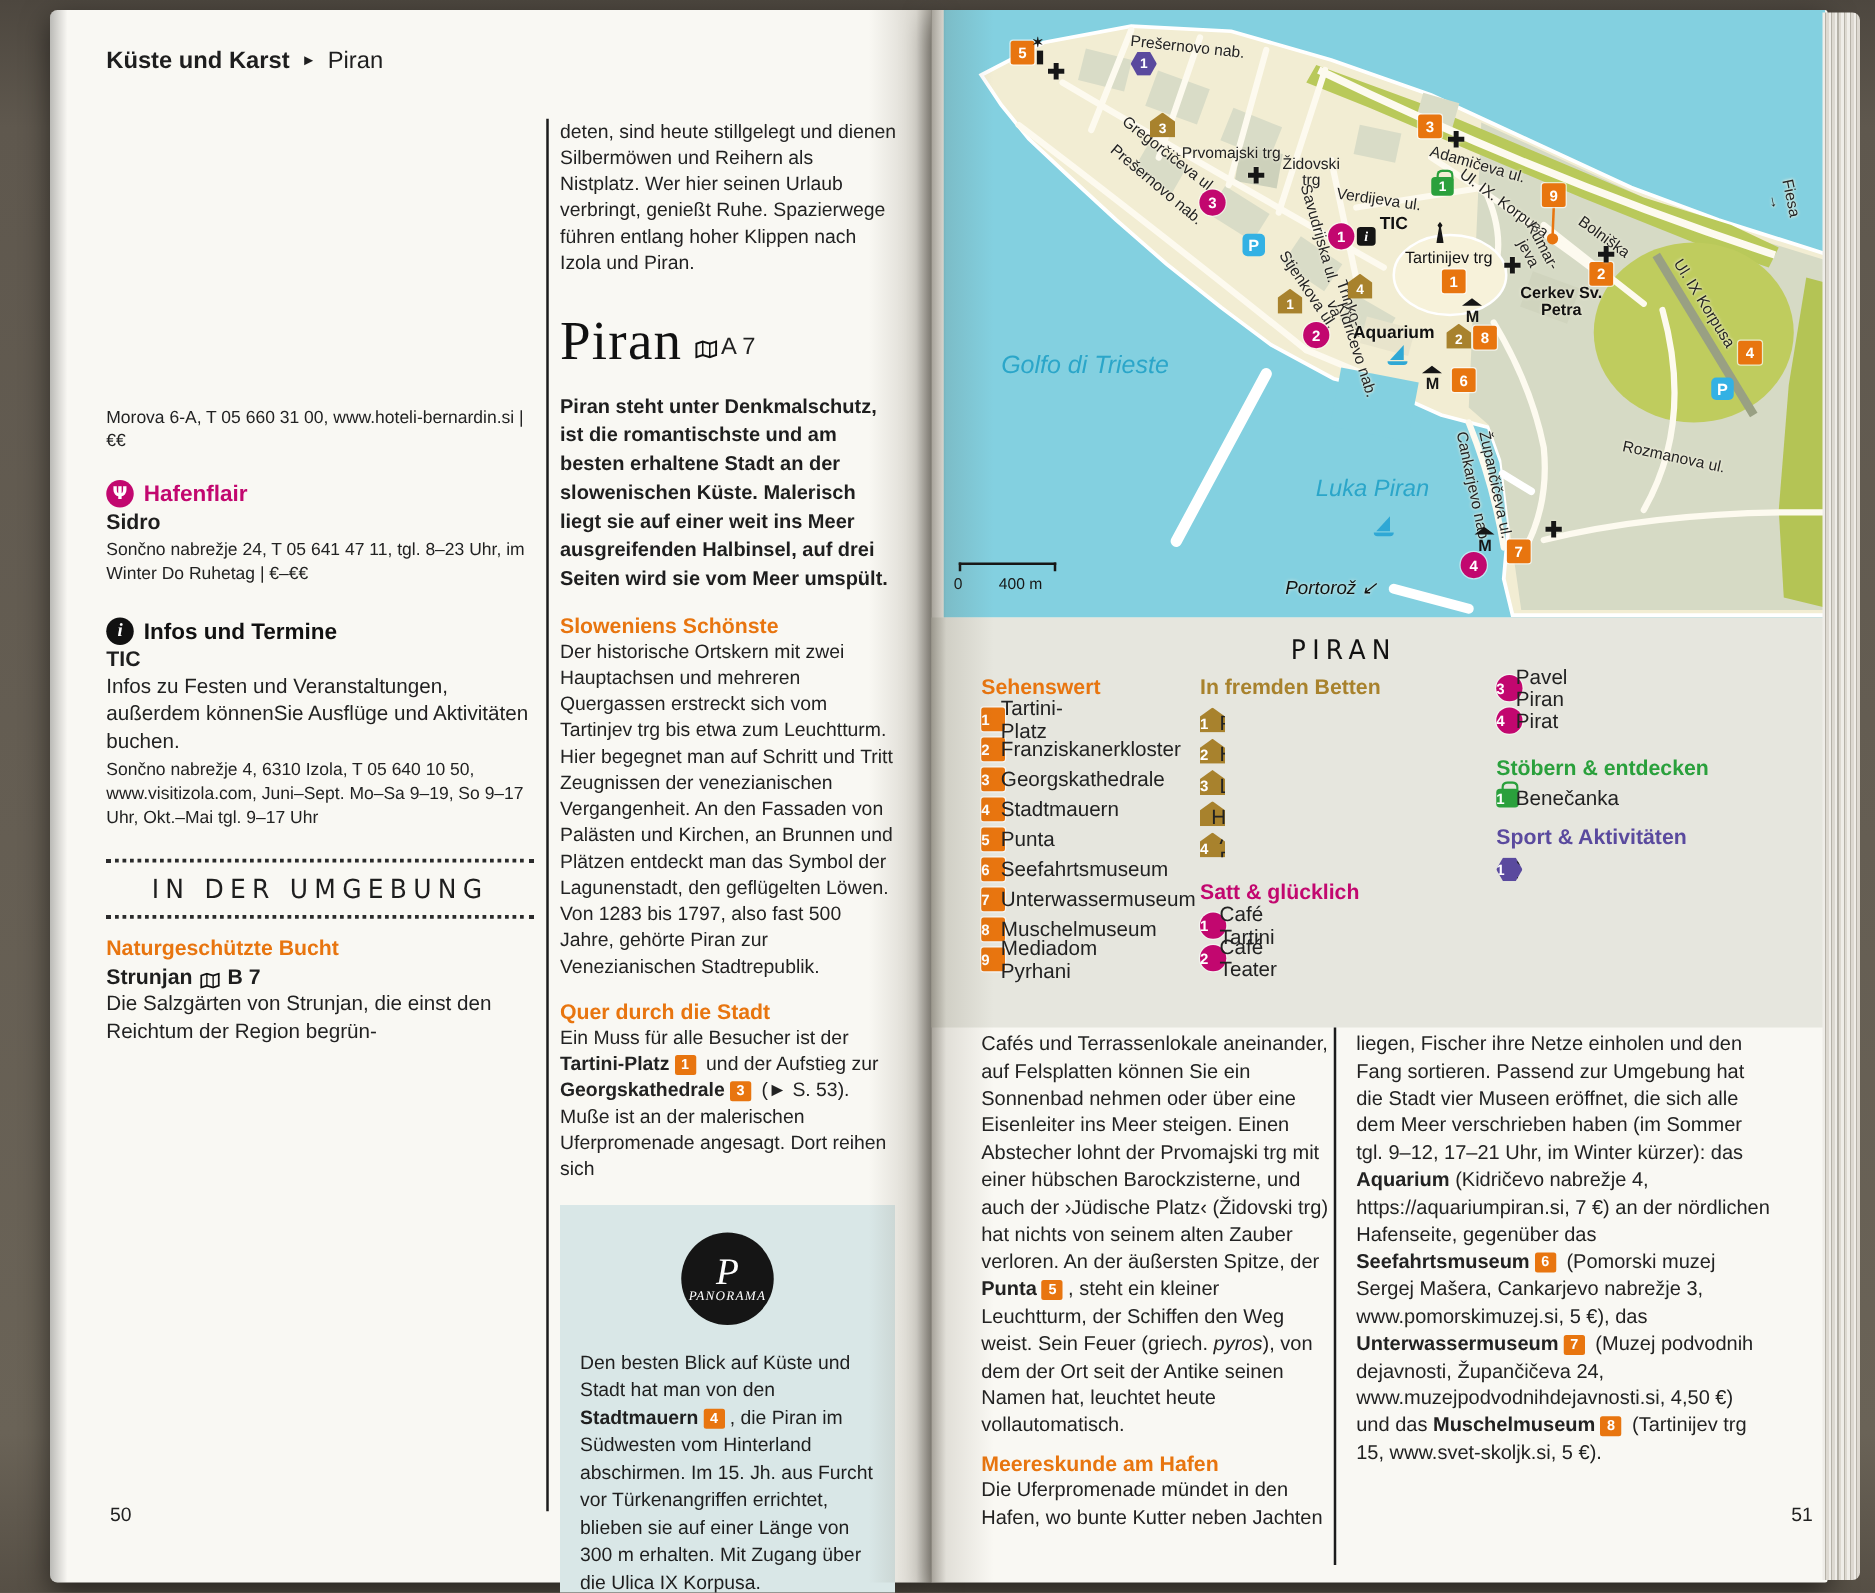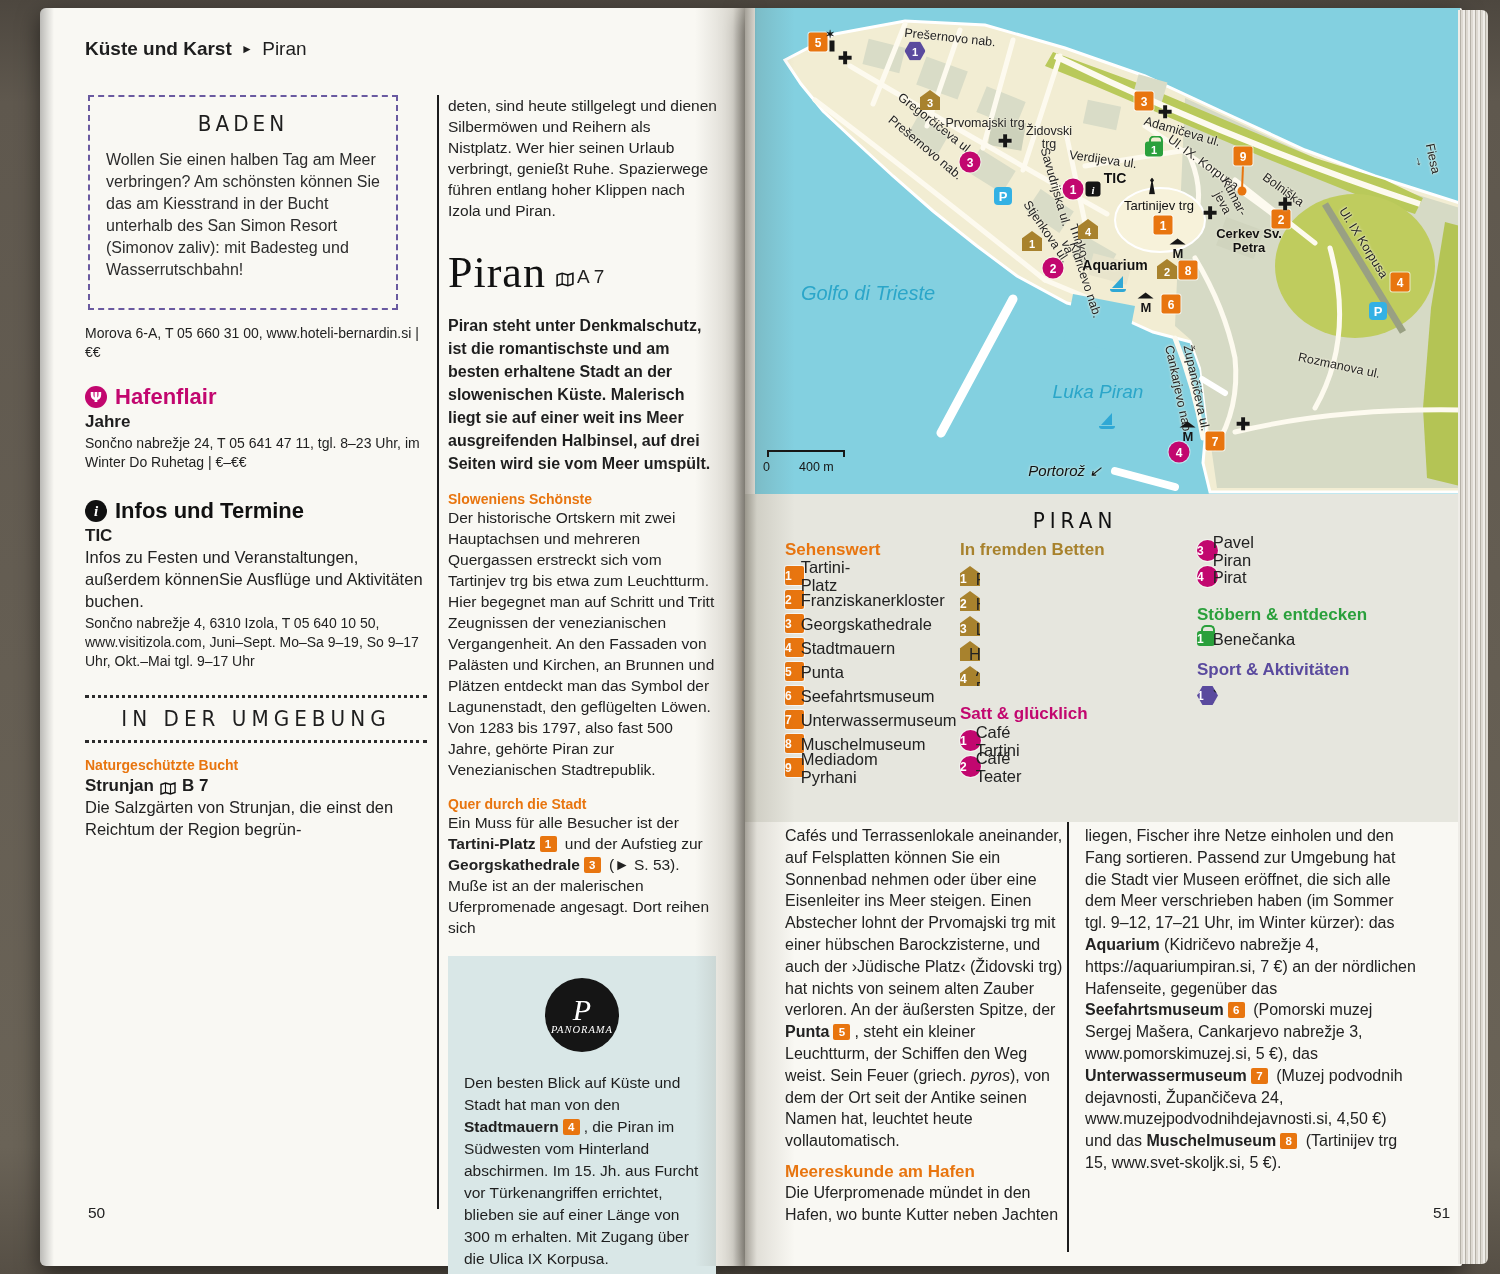--- a/index.html
+++ b/index.html
@@ -29,33 +29,33 @@
   .baden-box{position:absolute;left:48px;top:87px;width:310px;height:215px;border:2px dashed var(--c-violet_border);padding:14px 16px;}
   .baden-title{text-align:center;font-size:20px;letter-spacing:4px;transform:scaleY(1.08);margin-bottom:14px;font-family:"DejaVu Sans",sans-serif;}
   .baden-text{font-size:16px;line-height:22px;color:#2c2c2c;}
   .col{position:absolute;}
   .col1{left:45px;top:314px;width:342px;}
   .col2{left:408px;top:87px;width:270px;}
   .vrule-left{position:absolute;left:397px;top:87px;width:2px;height:1114px;background:#1c1c1c;}
   p.body{font-size:16.5px;line-height:22px;color:#222;}
   p.body2{font-size:15.5px;line-height:21px;color:#222;}
   p.small{font-size:14px;line-height:19px;color:#222;margin-top:2px;}
-  .sec-head{display:flex;align-items:center;gap:8px;font-size:22px;font-weight:bold;margin-top:22px;}
+  .sec-head{display:flex;align-items:center;gap:8px;font-size:18px;font-weight:bold;margin-top:22px;}
   .sec-head.magenta{color:var(--c-magenta);}
   .bold-name{font-weight:bold;font-size:17px;margin-top:2px;}
   .icon-circle{display:inline-flex;align-items:center;justify-content:center;width:22px;height:22px;border-radius:50%;color:#fff;flex:0 0 auto;}
   .icon-fork{background:var(--c-magenta);}
   .icon-fork::before{content:"Ψ";font-size:14px;font-family:"DejaVu Sans",sans-serif;}
   .icon-info{background:#111;}
   .icon-info::before{content:"i";font-family:"Liberation Serif",serif;font-style:italic;font-weight:bold;font-size:15px;}
   .sommer b{font-weight:bold;}
   .rules{margin-top:24px;}
   .dotted{border-top:3px dotted #2b2b2b;}
   .umgebung{font-size:20px;letter-spacing:5px;text-align:center;padding:9px 0;transform:scaleY(1.05);font-family:"DejaVu Sans",sans-serif;}
-  .orange-head{color:var(--c-orange);font-weight:bold;font-size:14px;margin-top:16px;}
+  .orange-head{color:var(--c-orange);font-weight:bold;font-size:17px;margin-top:16px;}
   .entry-line{display:flex;align-items:center;gap:6px;font-weight:bold;font-size:17px;margin-top:3px;}
   .map-ref-icon{display:inline-block;width:16px;height:13px;}
   .pagenum{position:absolute;font-size:15.5px;color:#222;}
   .pagenum-left{left:48px;top:1196px;}
   .pagenum-right{left:688px;top:1196px;}
 
   
   .piran-title-row{display:flex;align-items:baseline;gap:10px;margin-top:26px;}
   .piran-title{font-family:"Liberation Serif",serif;font-size:44px;letter-spacing:1px;color:#111;}
   .piran-ref{font-size:19px;color:#222;display:flex;align-items:center;gap:5px;}
@@ -140,35 +140,31 @@
 
 <div class="stage">
 
   <div class="page page-left">
     <div class="runhead">
       <span class="rh-bold">Küste und Karst</span>
       <span class="rh-arrow">►</span>
       <span class="rh-plain">Piran</span>
     </div>
 
-    <div class="baden-box">
-      <div class="baden-title">BADEN</div>
-      <div class="baden-text">Wollen Sie einen halben Tag am Meer verbringen? Am schönsten können Sie das am Kiesstrand in der Bucht unterhalb des San Simon Resort (Simonov zaliv): mit Badesteg und Wasserrutschbahn!</div>
-    </div>
 
     <div class="vrule-left"></div>
 
     <div class="col col1">
       <p class="small">Morova 6-A, T 05 660 31 00, www.hoteli-bernardin.si | €€</p>
 
       <div class="sec-head magenta">
         <span class="icon-circle icon-fork"></span>
         <span>Hafenflair</span>
       </div>
-      <div class="bold-name">Jahre</div>
+      <div class="bold-name">Sidro</div>
       <p class="small">Sončno nabrežje 24, T 05 641 47 11, tgl. 8–23 Uhr, im Winter Do Ruhetag | €–€€</p>
 
       <div class="sec-head" style="color:#111;margin-top:26px;">
         <span class="icon-circle icon-info"></span>
         <span>Infos und Termine</span>
       </div>
       <div class="bold-name">TIC</div>
       <p class="body">Infos zu Festen und Veranstaltungen, außerdem könnenSie Ausflüge und Aktivitäten buchen.</p>
       <p class="small">Sončno nabrežje 4, 6310 Izola, T 05 640 10 50, www.visitizola.com, Juni–Sept. Mo–Sa 9–19, So 9–17 Uhr, Okt.–Mai tgl. 9–17 Uhr</p>
 

